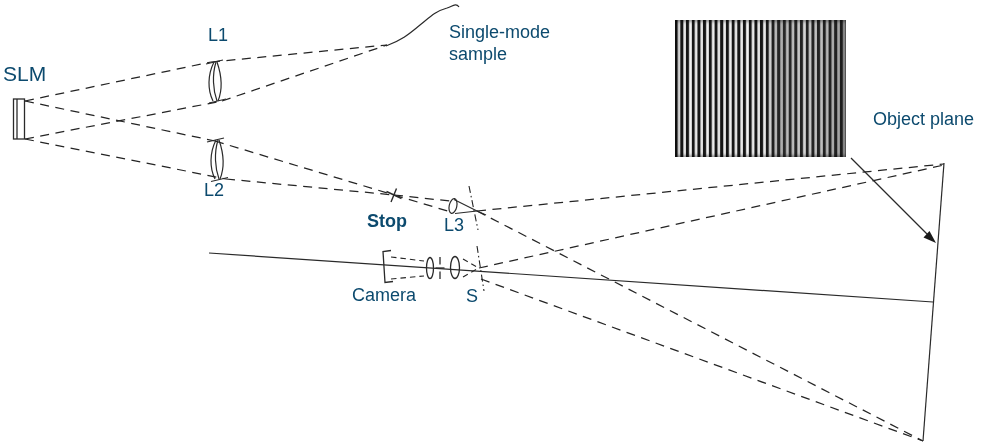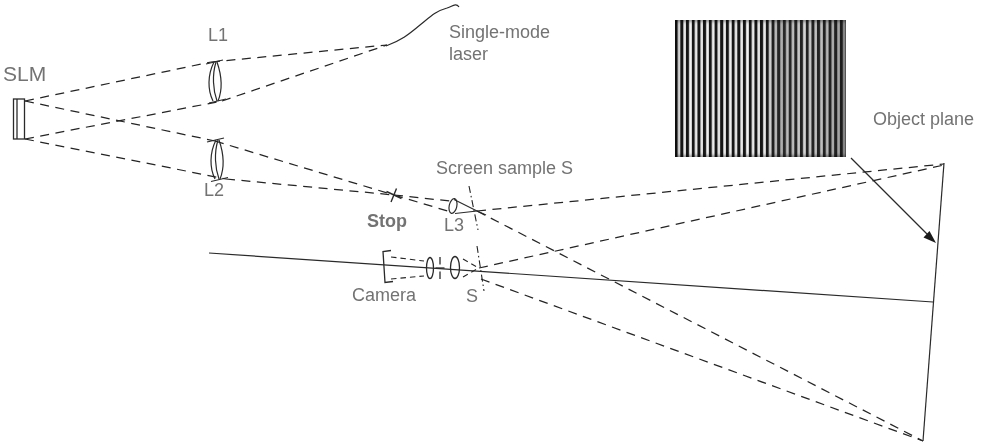--- a/index.html
+++ b/index.html
@@ -6,21 +6,21 @@
   .stage{
     position:relative;
     width:1000px;height:445px;
     background:#ffffff;
     font-family:"Liberation Sans", sans-serif;
     overflow:hidden;
   }
   .stage svg{position:absolute;left:0;top:0;}
   .label{
     position:absolute;
-    color:#737373;
+    color:#0c4a6e;
     font-size:18px;
     line-height:21px;
     white-space:nowrap;
     user-select:none;
   }
   .laser-label div{white-space:nowrap;}
   .fringe-inset{
     position:absolute;
     left:675px;top:20px;width:171px;height:137px;
     background:
@@ -136,24 +136,23 @@
   <div class="fringe-inset"></div>
 
   <div class="label" style="left:3px;top:63px;font-size:21px;">SLM</div>
 
   <div class="label" style="left:208px;top:25px;">L1</div>
 
   <div class="label" style="left:204px;top:180px;">L2</div>
 
   <div class="label laser-label" style="left:449px;top:21px;line-height:22px;">
     <div>Single-mode</div>
-    <div>laser</div>
+    <div>sample</div>
   </div>
 
-  <div class="label" style="left:436px;top:158px;">Screen sample S</div>
 
   <div class="label" style="left:367px;top:211px;font-weight:bold;">Stop</div>
 
   <div class="label" style="left:444px;top:215px;">L3</div>
 
   <div class="label" style="left:352px;top:285px;">Camera</div>
 
   <div class="label" style="left:466px;top:286px;">S</div>
 
   <div class="label" style="left:873px;top:109px;">Object plane</div>

